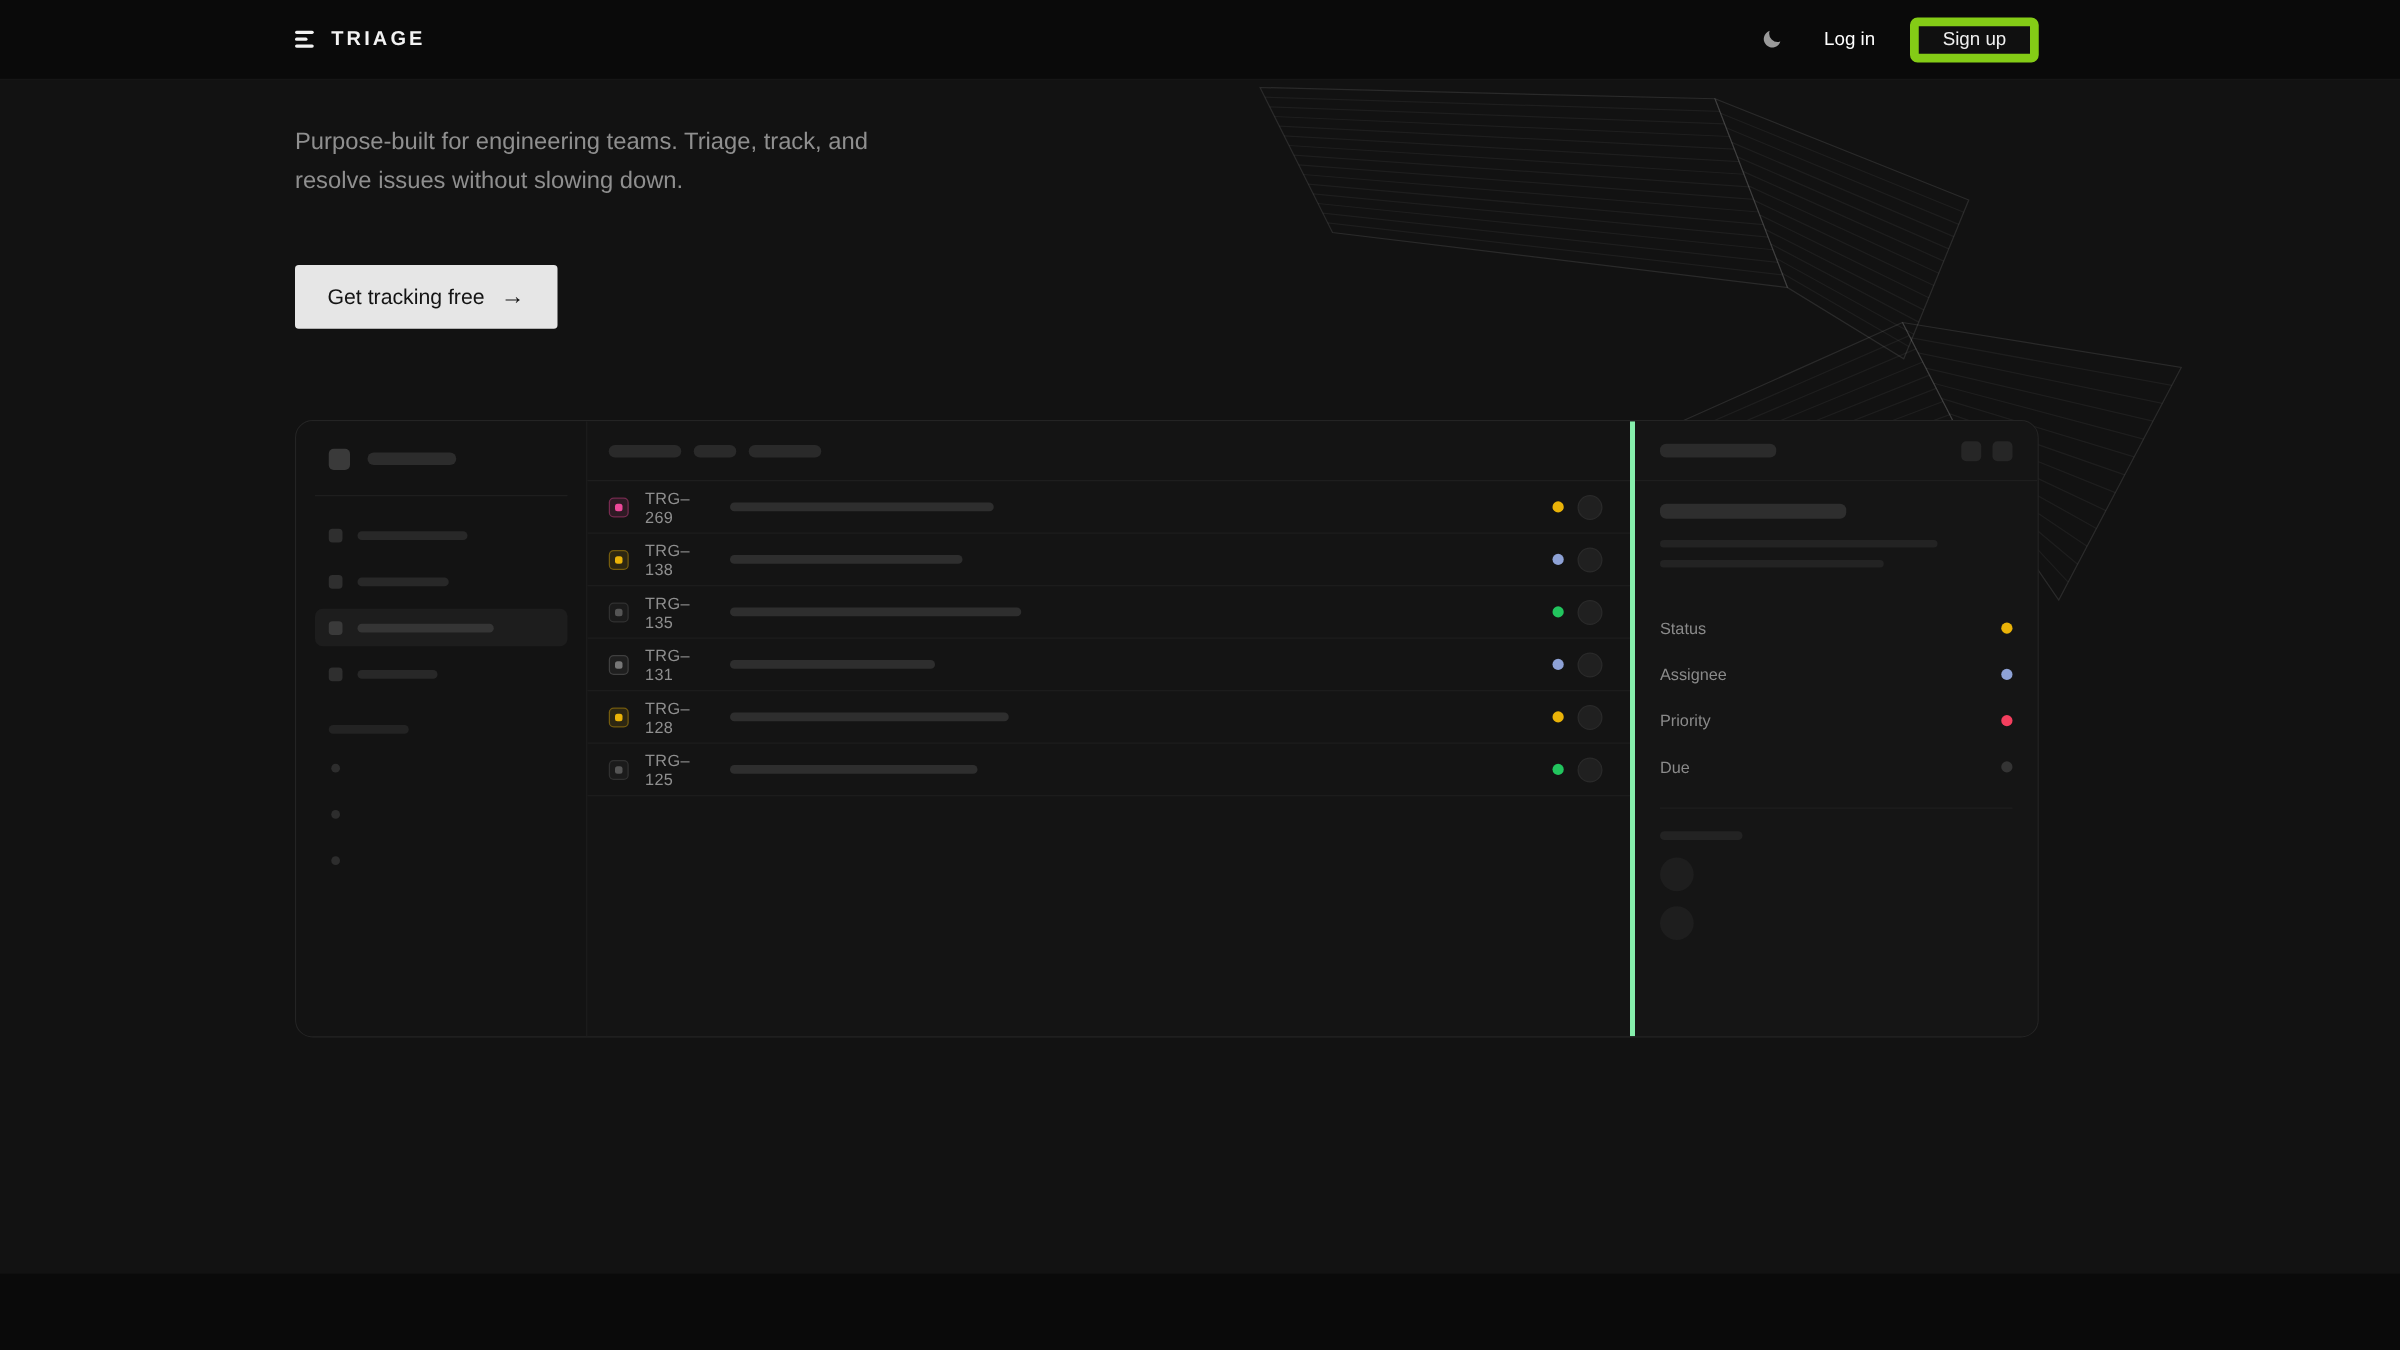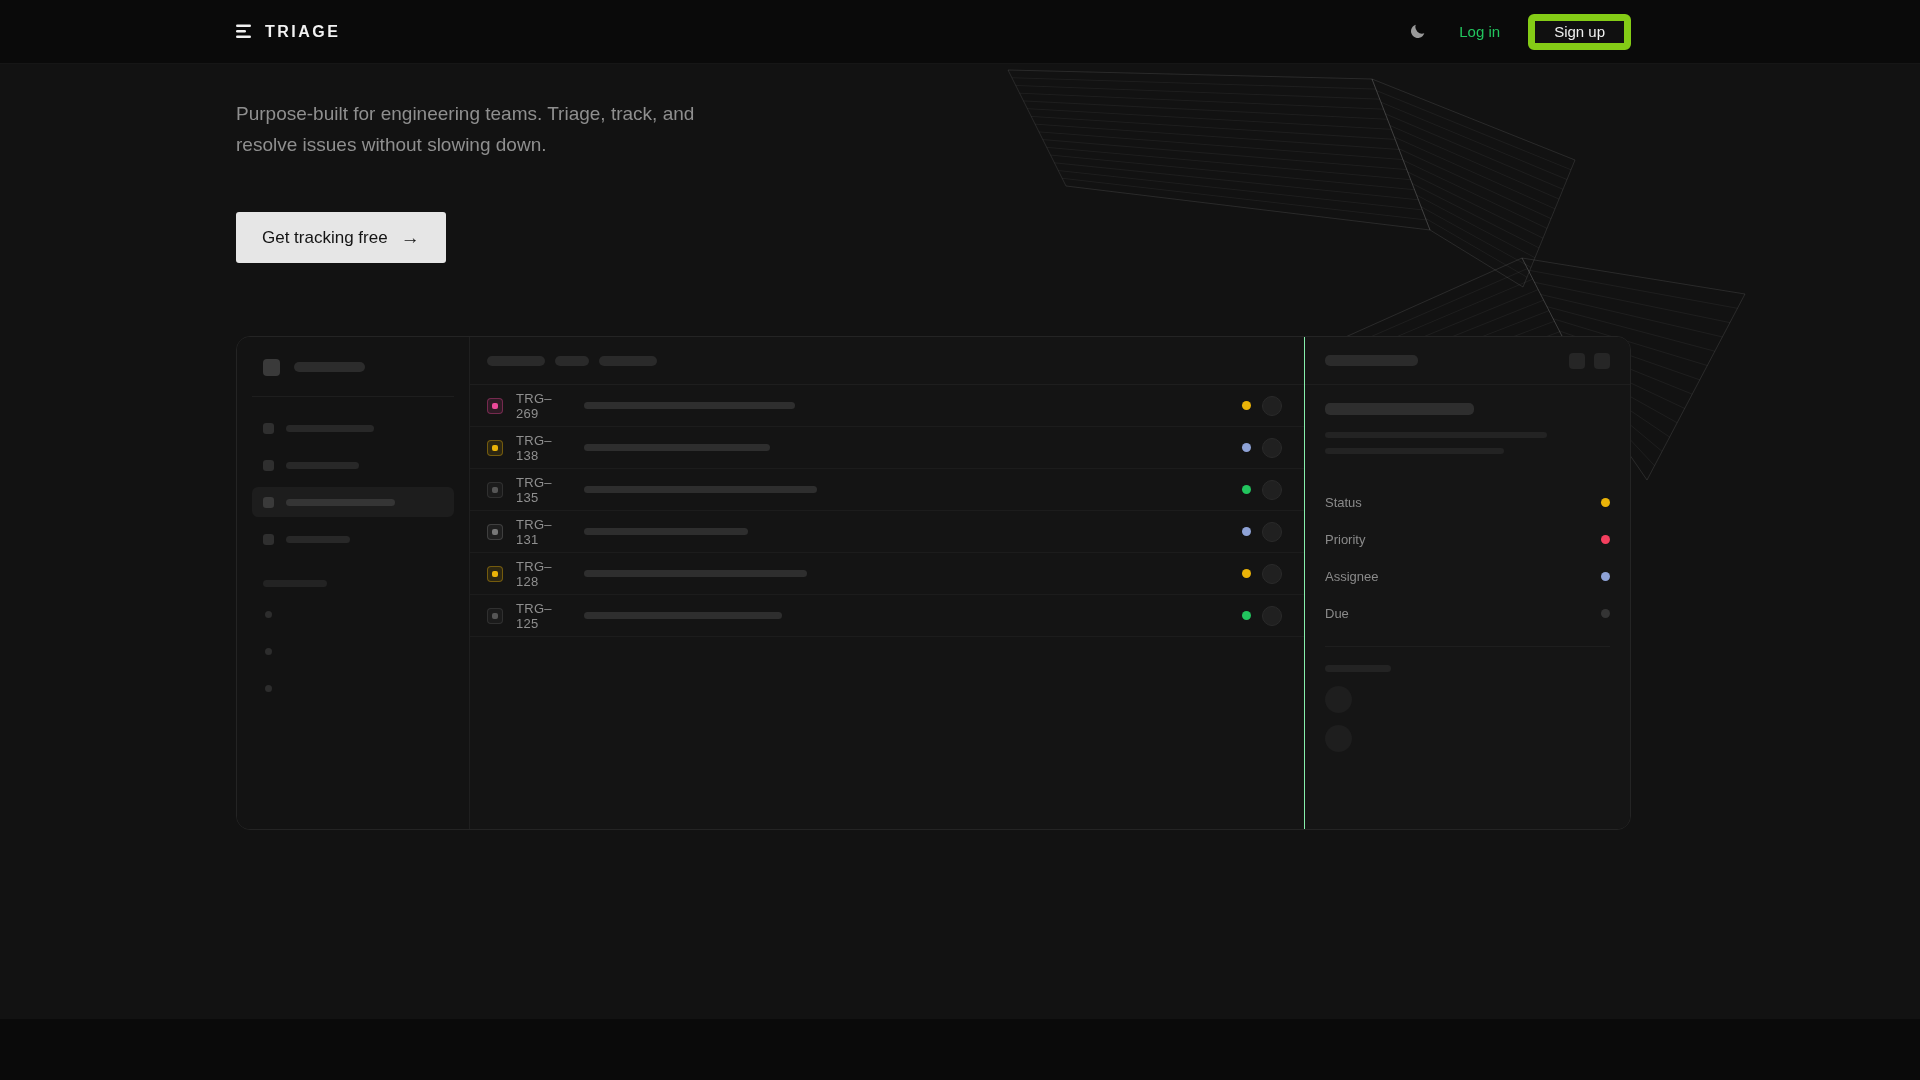--- a/index.html
+++ b/index.html
@@ -29,21 +29,21 @@
   .nav-inner {
     margin-left:236px; width:1395px;
     display:flex; align-items:center; justify-content:space-between;
   }
   .logo { display:flex; align-items:center; gap:11px; }
   .brand {
     font-size:16px; font-weight:700; letter-spacing:2.5px; color:#f2f2f2;
   }
   .nav-right { display:flex; align-items:center; gap:28px; }
   .moon-btn { background:none; border:none; padding:4px; cursor:pointer; display:flex; }
-  .login-link { color:#22c55e; font-size:15px; text-decoration:none; cursor:pointer; }
+  .login-link { color:#ffffff; font-size:15px; text-decoration:none; cursor:pointer; }
   .signup-btn {
     height:36px; padding:0 19px;
     background:#101010; color:#f0f0f0;
     border:7px solid #84cc16; border-radius:6px;
     font-size:15px; font-family:inherit; cursor:pointer;
   }
 
   
   .container { position:relative; z-index:1; margin-left:236px; width:1395px; }
   .hero-title {
@@ -102,21 +102,21 @@
   .mk-check { width:16px; height:16px; border-radius:4px; border:1px solid transparent; display:flex; align-items:center; justify-content:center; flex:none; margin-right:13px; }
   .mk-check i { width:6px; height:6px; border-radius:2px; display:block; }
   .mk-id { width:56px; flex:none; font-size:13px; letter-spacing:0.3px; color:#8f8f8f; }
   .mk-bar { height:7px; border-radius:4px; background:#2e2e2e; margin-left:12px; flex:none; }
   .mk-row.selected .mk-bar { background:#3d3d3d; }
   .mk-flex { flex:1; }
   .mk-dot { width:9px; height:9px; border-radius:50%; flex:none; margin-right:11px; }
   .mk-avatar { width:20px; height:20px; border-radius:50%; background:#202020; border:1px solid #2a2a2a; flex:none; }
 
   
-  .mk-panel { width:326px; flex:none; background:#151515; border-left:1px solid #86efac; display:flex; flex-direction:column; }
+  .mk-panel { width:326px; flex:none; background:#151515; border-left:4px solid #86efac; display:flex; flex-direction:column; }
   .mk-panel-header { height:48px; flex:none; border-bottom:1px solid #1e1e1e; display:flex; align-items:center; padding:0 20px; }
   .mk-panel-title { width:93px; height:11px; border-radius:5px; background:#2b2b2b; }
   .mk-ph-spacer { flex:1; }
   .mk-panel-sq { width:16px; height:16px; border-radius:4px; background:#262626; margin-left:9px; }
   .mk-panel-body { padding:18px 20px 0; }
   .mk-pb-title { width:149px; height:12px; border-radius:5px; background:#2e2e2e; }
   .mk-pb-line { height:6px; border-radius:3px; background:#232323; }
   .mk-pb-line.l1 { width:222px; margin-top:17px; }
   .mk-pb-line.l2 { width:179px; margin-top:10px; }
   .mk-fields { margin-top:30px; }
@@ -342,26 +342,26 @@
       <div class="mk-panel-body">
         <div class="mk-pb-title"></div>
         <div class="mk-pb-line l1"></div>
         <div class="mk-pb-line l2"></div>
         <div class="mk-fields">
             <div class="mk-field">
               <span class="mk-field-label">Status</span>
               <span class="mk-field-dot" style="background:#eab308"></span>
             </div>
             <div class="mk-field">
+              <span class="mk-field-label">Assignee</span>
+              <span class="mk-field-dot" style="background:#8ea2d6"></span>
+            </div>
+            <div class="mk-field">
               <span class="mk-field-label">Priority</span>
               <span class="mk-field-dot" style="background:#f43f5e"></span>
-            </div>
-            <div class="mk-field">
-              <span class="mk-field-label">Assignee</span>
-              <span class="mk-field-dot" style="background:#8ea2d6"></span>
             </div>
             <div class="mk-field">
               <span class="mk-field-label">Due</span>
               <span class="mk-field-dot" style="background:#343434"></span>
             </div>
           </div>
         <div class="mk-panel-div"></div>
         <div class="mk-pb-small"></div>
         <div class="mk-circle first"></div>
         <div class="mk-circle"></div>

